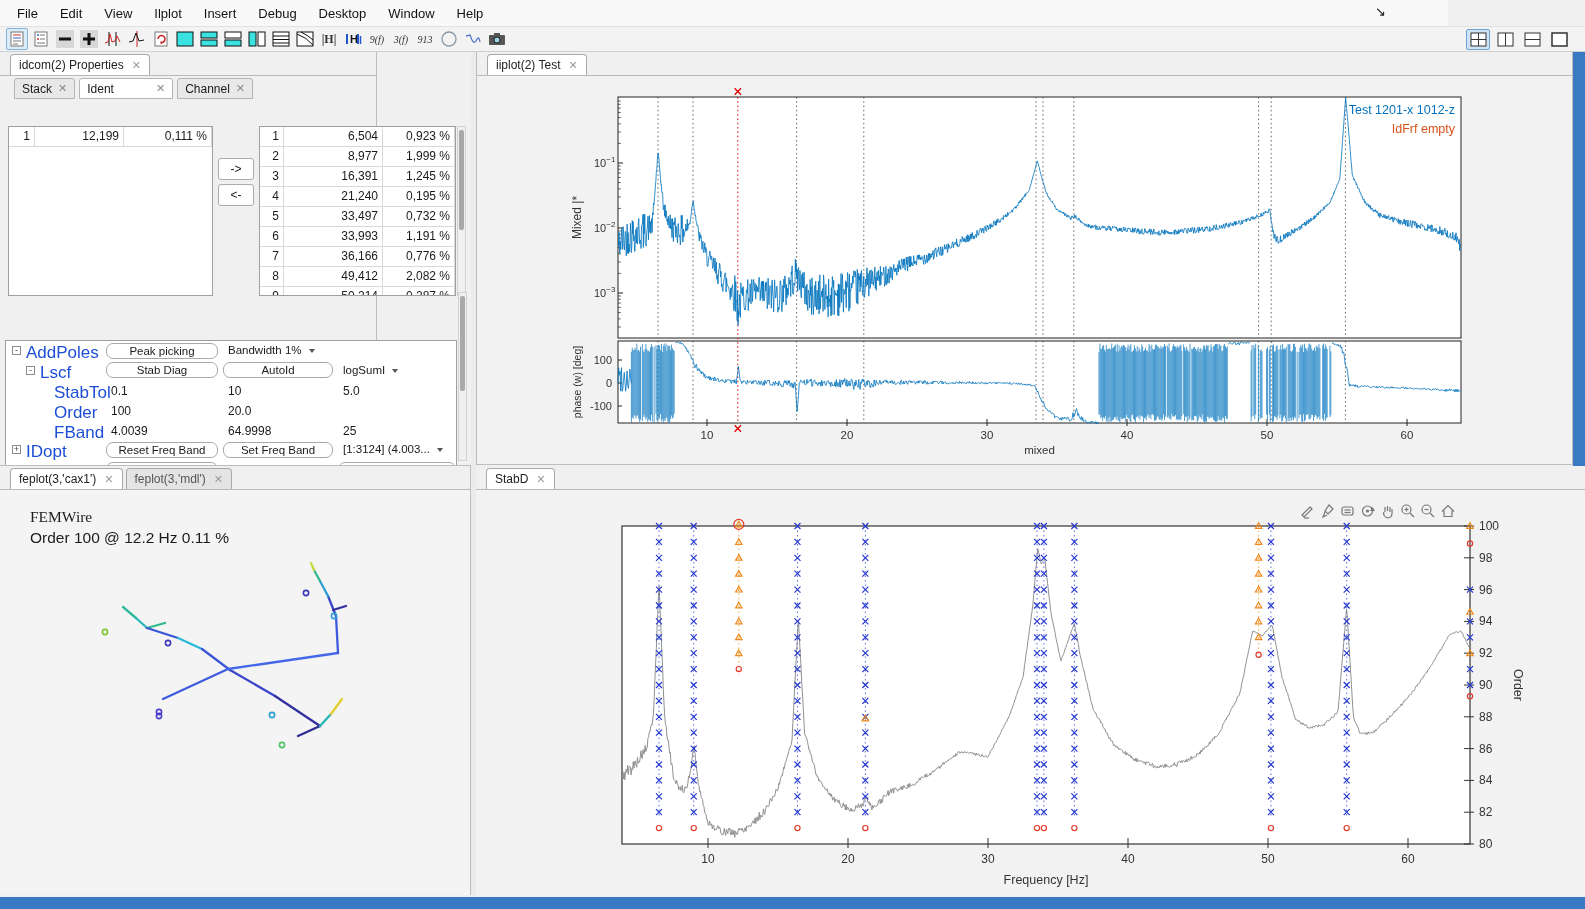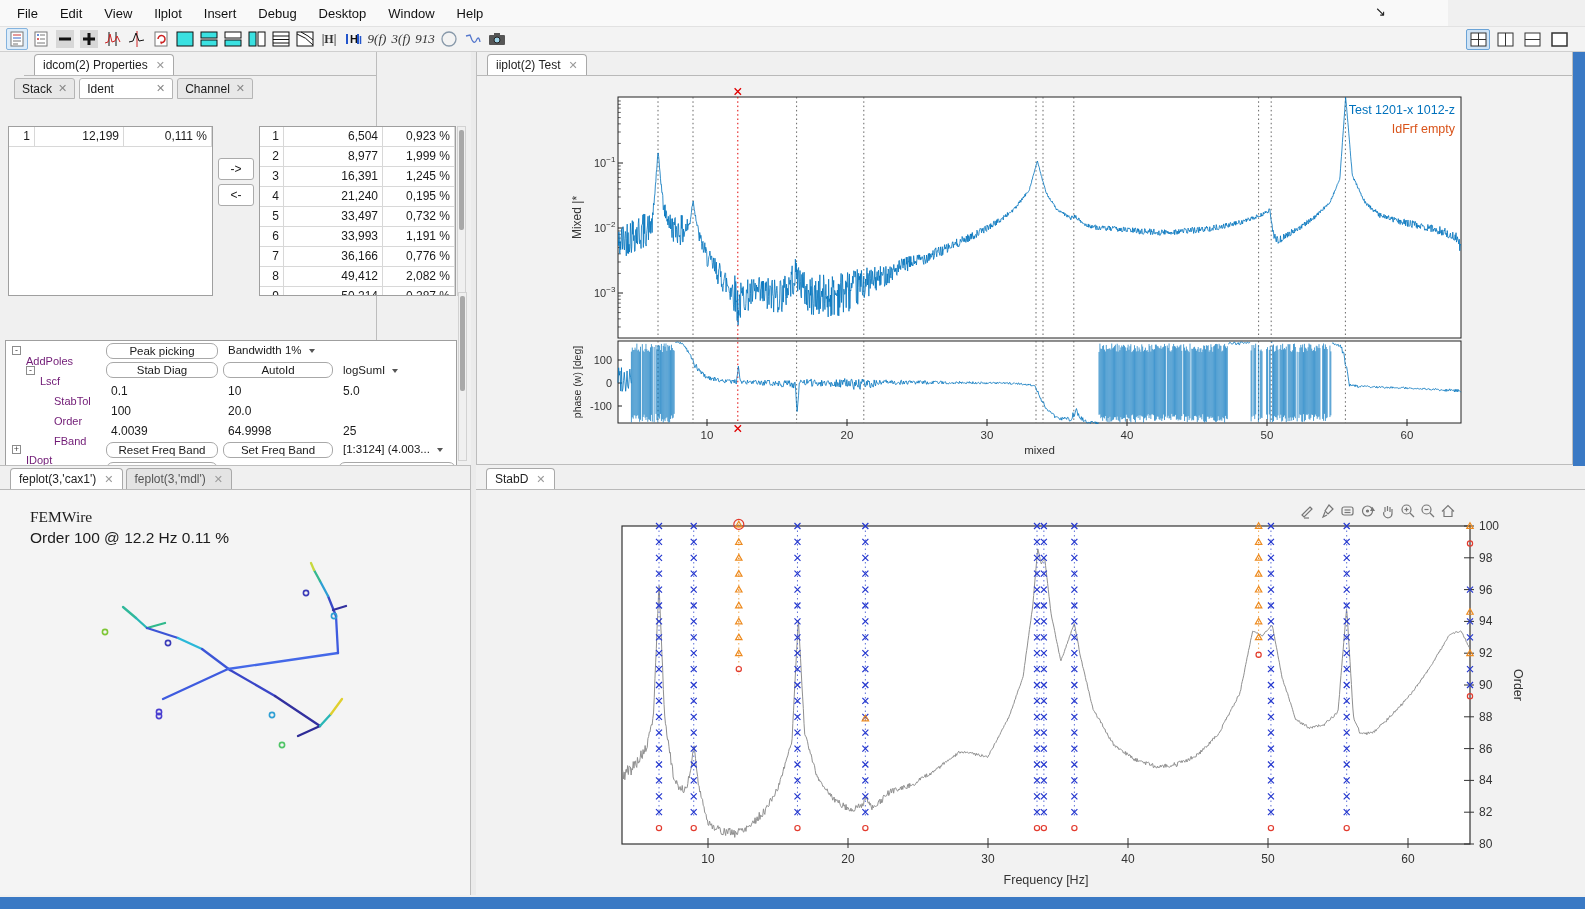--- a/index.html
+++ b/index.html
@@ -8,21 +8,21 @@
   .menubar { position:absolute; left:0; top:0; width:1448px; height:26px;
     background:#f9f9f9; display:flex; align-items:center; padding-left:6px; }
   .menu-item { font-size:13px; padding:4px 11px; color:#111; cursor:default; }
   .menu-arrow { position:absolute; right:62px; top:4px; font-size:13px; color:#222; }
   .toolbar { position:absolute; left:0; top:26px; width:1585px; height:26px;
     background:#f3f3f3; border-top:1px solid #e2e2e2; border-bottom:1px solid #cfcfcf;
     display:flex; align-items:center; padding-left:5px; }
   .tbtn { width:22px; height:22px; margin:0 1px; display:flex; align-items:center; justify-content:center; }
   .tbtn.sel { border:1px solid #84b3de; background:#ddecf9; border-radius:2px; }
   .tbtn svg { display:block; }
-  .ttext { font-size:13px; color:#333; font-family:"Liberation Serif", serif; font-style:italic; white-space:nowrap; }
+  .ttext { font-size:10px; color:#333; font-family:"Liberation Serif", serif; font-style:italic; white-space:nowrap; }
   .tb-right { position:absolute; right:14px; top:29px; display:flex; }
   .lay-btn { width:24px; height:21px; margin-left:3px; display:flex; align-items:center; justify-content:center; }
   .lay-btn.sel { background:#cfe3f5; border:1px solid #6ba3d6; border-radius:2px; }
 
   .panel { position:absolute; background:#f0f0f0; }
   .tabstrip { height:24px; border-bottom:1px solid #b9b9b9; background:#f0f0f0;
     display:flex; align-items:flex-end; padding-left:10px; }
   .tab { height:21px; display:flex; align-items:center; padding:0 8px; font-size:12px;
     border:1px solid #a9a9a9; border-bottom:none; border-radius:4px 4px 0 0; margin-right:3px; }
   .tab.active { background:#fff; color:#222; }
@@ -41,21 +41,21 @@
   .arrow-btn { position:absolute; width:36px; height:22px; background:#fff; border:1px solid #ababab;
     border-radius:3px; font-size:12px; text-align:center; line-height:20px; }
   .sbar { position:absolute; width:9px; background:#f0f0f0; border:1px solid #d2d2d2; }
   .sthumb { position:absolute; left:1px; width:5px; background:#a9a9a9; border-radius:2px; }
 
   .tree { position:absolute; left:5px; top:288px; width:452px; height:169px; background:#fff;
     border:1px solid #9f9f9f; overflow:hidden; }
   .trow { position:relative; height:19.9px; }
   .texp { position:absolute; top:5px; width:9px; height:9px; border:1px solid #8c8c8c; background:#fff;
     font-size:9px; line-height:7px; text-align:center; color:#444; }
-  .tlabel { position:absolute; top:14px; font-size:11px; color:#701a75; }
+  .tlabel { position:absolute; top:2px; font-size:17px; color:#1d4ed8; }
   .tcell-btn { position:absolute; top:1.5px; height:16px; background:#fff; border:1px solid #a8a8a8;
     border-radius:7px; font-size:11.5px; text-align:center; line-height:14px; overflow:hidden; white-space:nowrap; }
   .tcell-txt { position:absolute; top:3px; font-size:12px;text-align:right; }
   .tcell-dd { position:absolute; top:2px; height:16px; font-size:11.5px; line-height:15px; white-space:nowrap; }
   .chev { display:inline-block; width:0; height:0; border-left:3.5px solid transparent;
     border-right:3.5px solid transparent; border-top:4px solid #555; margin-left:7px; vertical-align:middle; }
 
   .figure { background:#f2f2f2; }
   .fe-text { position:absolute; left:30px; font-size:15.5px; color:#1c1c1c; }
   .blue-strip-right { position:absolute; left:1573px; top:52px; width:12px; height:414px; background:#3a79c4; }
@@ -231,21 +231,21 @@
         <line x1="1" y1="7.5" x2="16" y2="7.5" stroke="#333"></line>
       </svg>
     </div>
   <div class="lay-btn">
       <svg width="17" height="15">
         <rect x="1" y="1" width="15" height="13" fill="#fff" stroke="#333" stroke-width="1.5"></rect>
       </svg>
     </div>
 </div>
 
-<div class="panel" style="left:0;top:52px;width:377px;height:413px;border-right:1px solid #bdbdbd;padding-left:24px;">
+<div class="panel" style="left:0;top:52px;width:377px;height:413px;border-right:1px solid #bdbdbd;">
   <div class="tabstrip">
     <div class="tab active">
       <span>idcom(2) Properties</span>
       <span class="x">✕</span>
     </div>
   </div>
   <div class="subtabs" id="idcom-subtabs">
       <div class="subtab">
         <span>Stack</span>
         <span class="x">✕</span>

